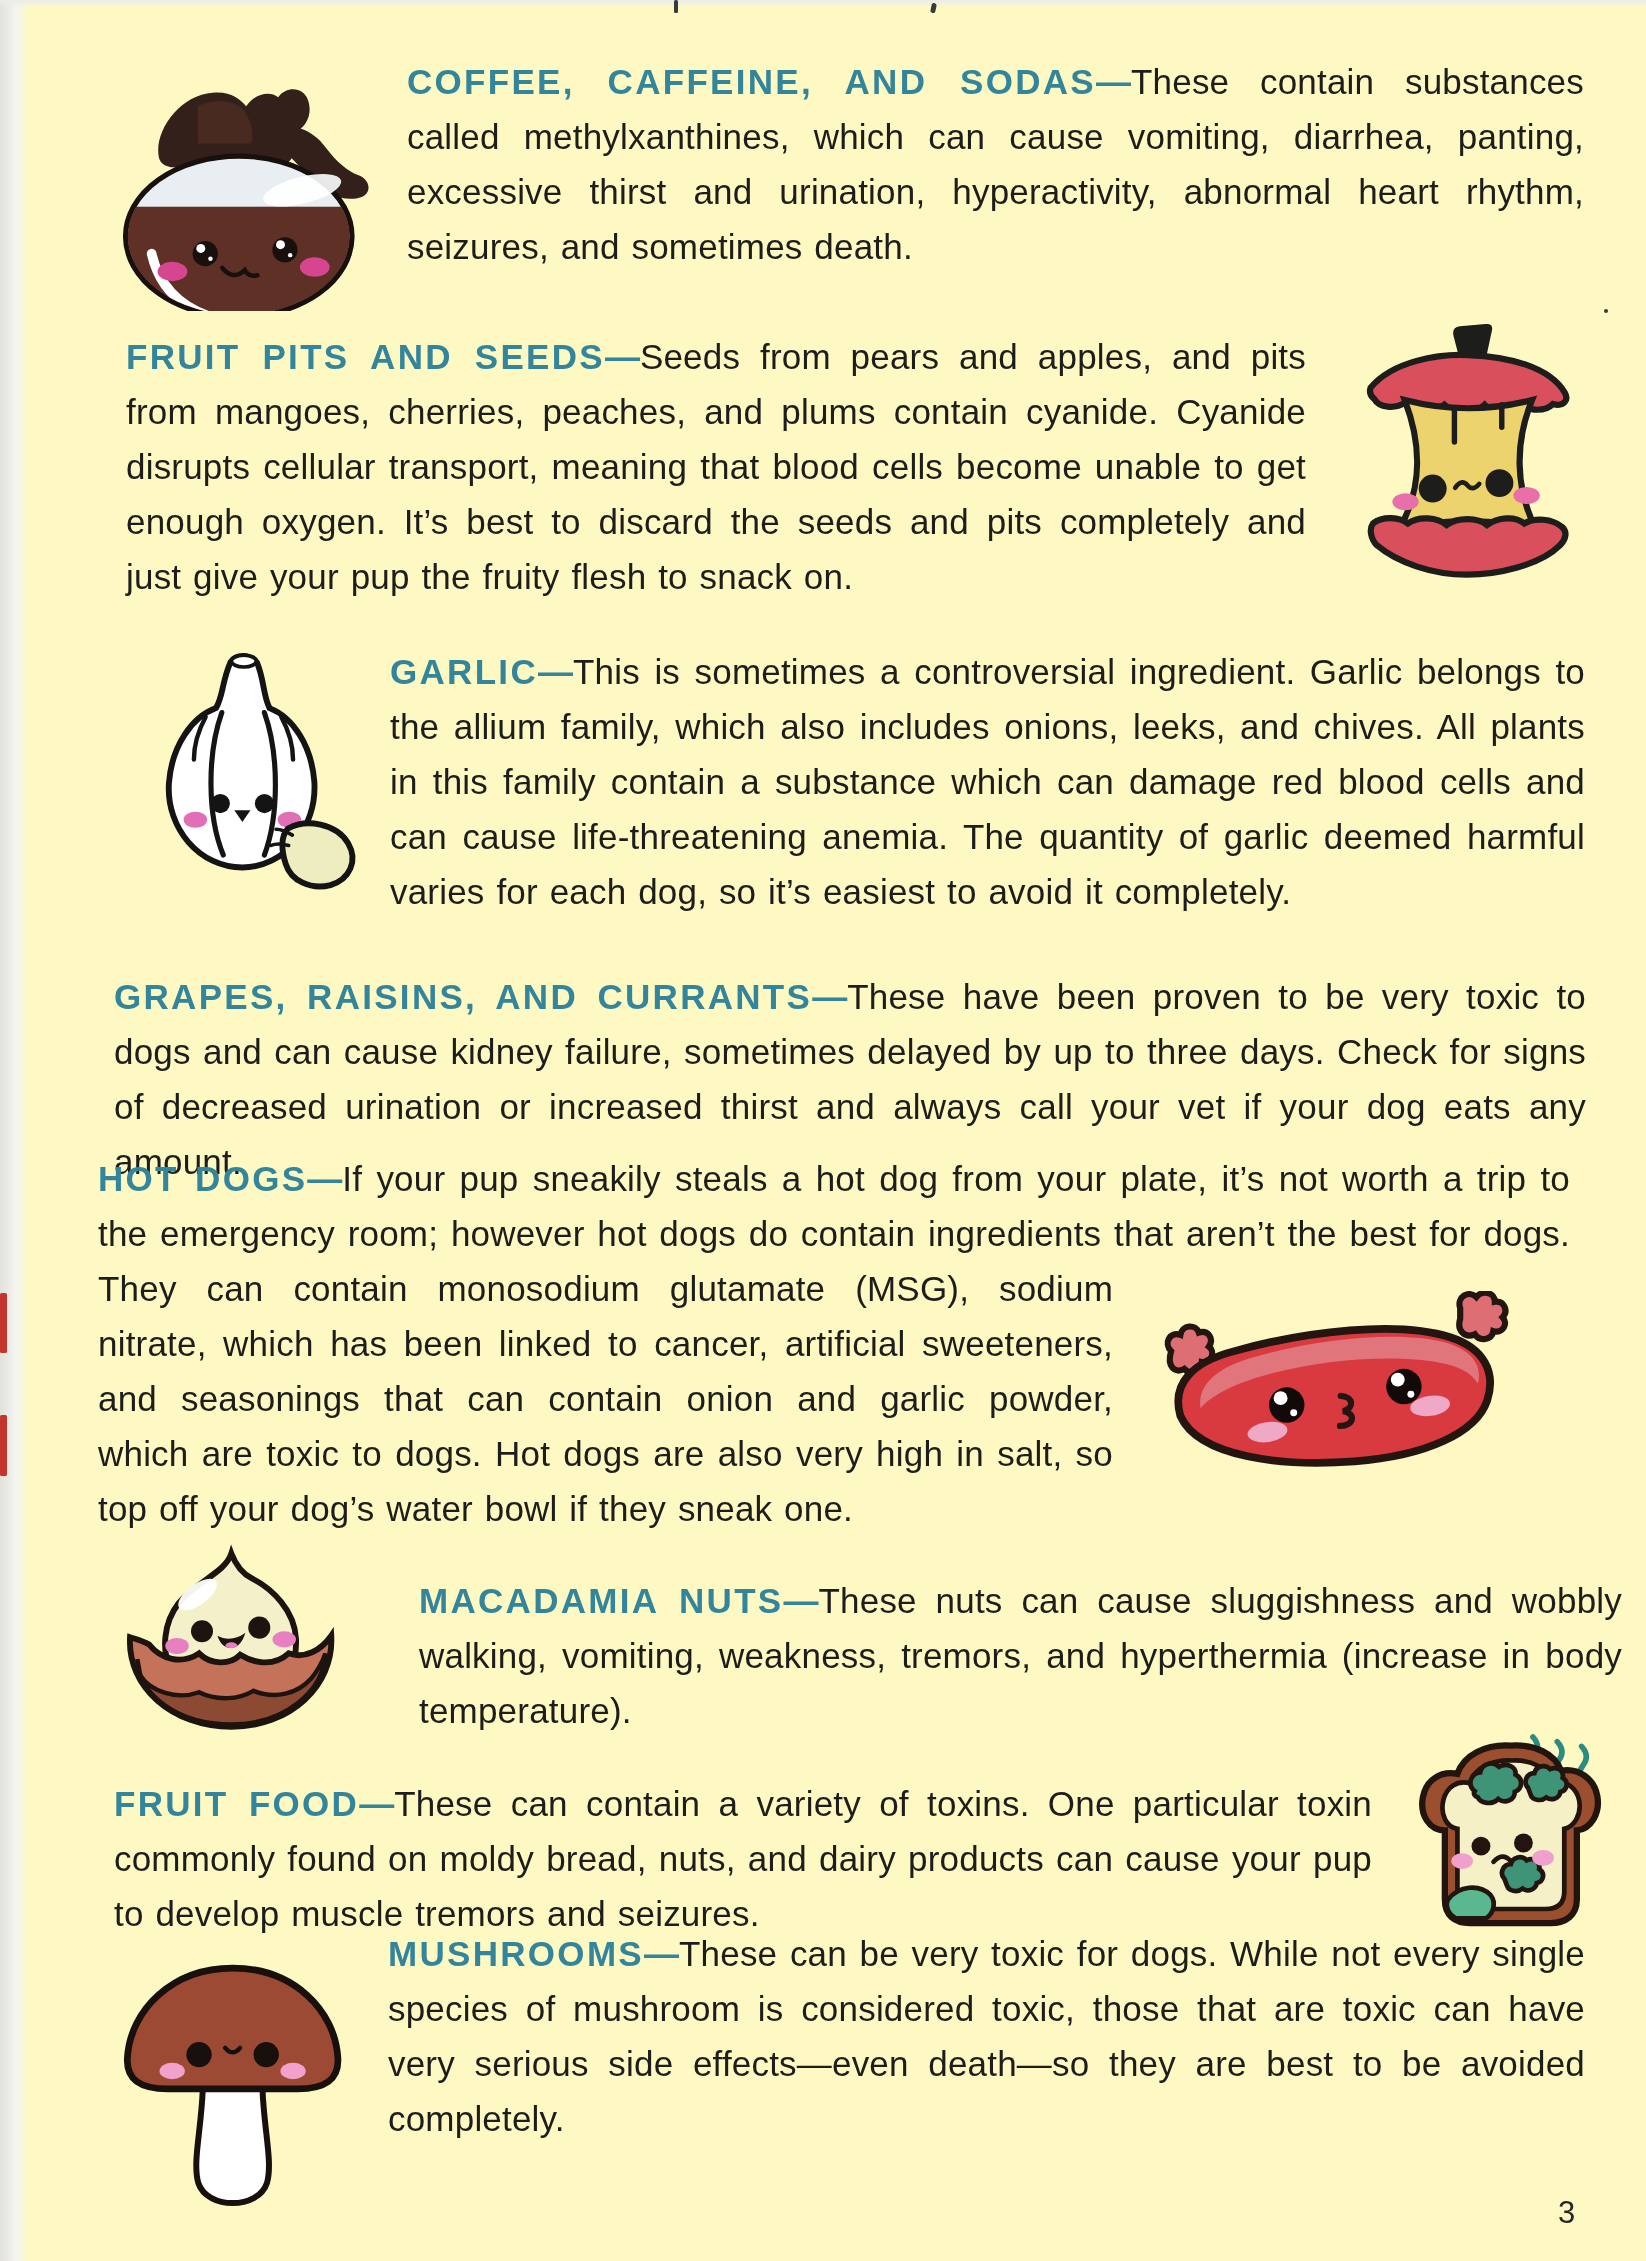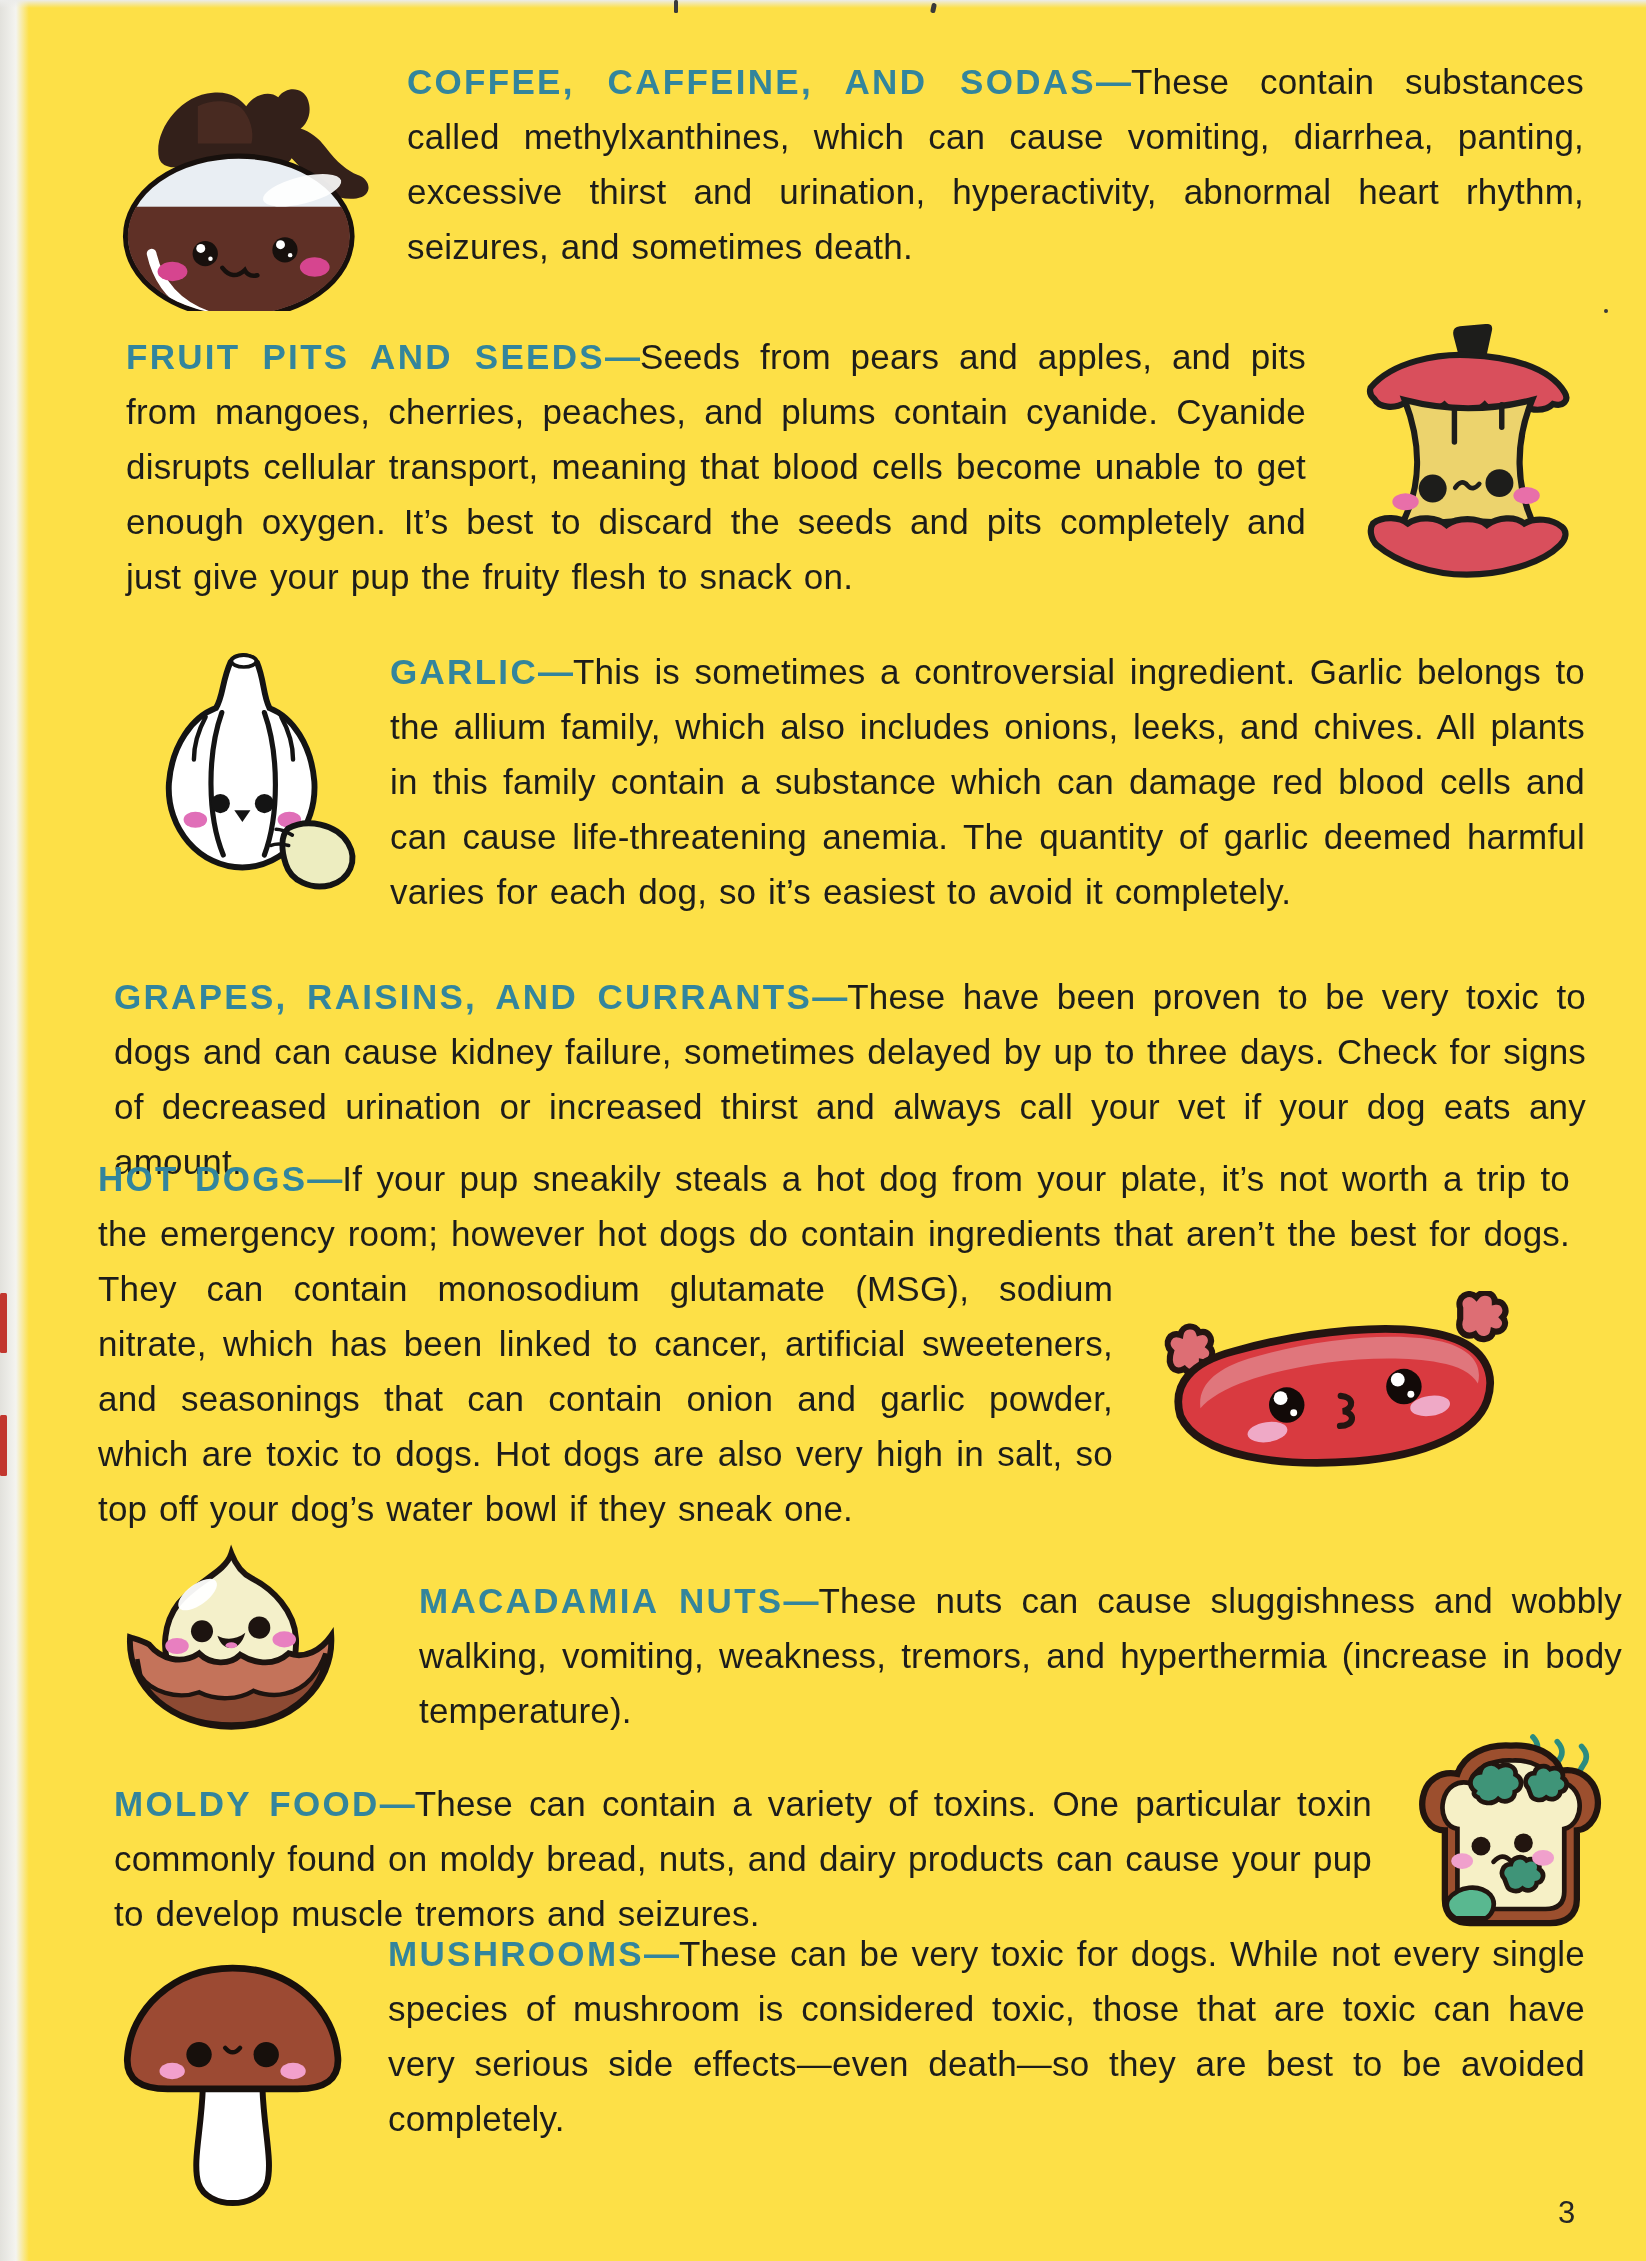--- a/index.html
+++ b/index.html
@@ -1,18 +1,18 @@
 <!DOCTYPE html>
 <html style="font-size:12.3px"><head>
 <meta charset="utf-8">
 <style>
   html,body{margin:0;padding:0;background:#8a8a8a;}
   #page{
     position:relative;width:1647px;height:2261px;margin:0 auto;
-    background:#fde047;overflow:hidden;
+    background:#fef9c3;overflow:hidden;
     font-family:"Liberation Sans",sans-serif;color:#1d1d1b;
   }
   
   .edge-left{position:absolute;left:0;top:0;width:29px;height:100%;
     background:linear-gradient(to right,#e2e1dc,#f4f4f0 55%,rgba(255,255,255,0));}
   .edge-top{position:absolute;left:0;top:0;width:100%;height:7.7px;
     background:linear-gradient(to bottom,#ececea,rgba(255,255,255,0));}
   .red-mark{position:absolute;left:0;width:7px;background:#c2362e;border-radius:1.5px;}
   .speck{position:absolute;background:#3a3a3a;border-radius:50%;}
 
@@ -160,21 +160,21 @@
         <path d="M90,102 C80,94 85,79 97,78 C99,67 113,63 121,71 C131,65 143,71 142,81 C152,86 151,99 141,103 C141,113 129,119 120,112 C112,120 98,118 94,110 C89,108 88,105 90,102 Z" fill="#3f9478" stroke="#22150f" stroke-width="6"></path>
         <path d="M158,98 C151,91 156,79 166,79 C168,70 180,67 186,74 C195,70 204,76 202,85 C210,90 208,101 199,103 C198,111 188,115 181,110 C174,116 163,113 161,106 Z" fill="#3f9478" stroke="#22150f" stroke-width="6"></path>
         <path d="M128,214 C121,207 126,195 136,195 C138,186 150,183 156,190 C165,186 174,192 172,201 C180,206 178,217 169,219 C168,227 158,231 151,226 C144,232 133,229 131,222 Z" fill="#3f9478" stroke="#22150f" stroke-width="6"></path>
         <path d="M56,240 C70,222 96,220 110,234 C118,244 114,258 104,264 L66,264 C56,258 52,248 56,240 Z" fill="#59b890" stroke="#22150f" stroke-width="6"></path>
         <circle cx="98" cy="172" r="12" fill="#22150f"></circle>
         <circle cx="152" cy="168" r="12" fill="#22150f"></circle>
         <path d="M114,192 q11,-13 22,-1" stroke="#22150f" stroke-width="6" fill="none" stroke-linecap="round"></path>
         <ellipse cx="74" cy="191" rx="14" ry="10" fill="#f0a0cc"></ellipse>
         <ellipse cx="177" cy="187" rx="14" ry="10" fill="#f0a0cc"></ellipse>
       </svg>
-    </span><span class="h">MOLDY FOOD</span><span class="h dash">—</span><span>These can contain a variety of toxins. One particular toxin commonly found on moldy bread, nuts, and dairy products can cause your pup to develop muscle tremors and seizures.</span></p>
+    </span><span class="h">FRUIT FOOD</span><span class="h dash">—</span><span>These can contain a variety of toxins. One particular toxin commonly found on moldy bread, nuts, and dairy products can cause your pup to develop muscle tremors and seizures.</span></p>
 
   <div class="icon" style="left:108px;top:1957px;width:250px;height:284px;">
     <svg viewBox="0 0 335 375">
       <path d="M127,174 C125,230 113,272 121,300 C127,318 147,327 167,327 C187,327 207,318 213,300 C221,272 209,230 207,174 Z" fill="#ffffff" stroke="#17100c" stroke-width="8"></path>
       <path d="M167,12 C86,12 30,68 26,132 C24,162 44,174 80,174 L254,174 C290,174 310,162 308,132 C304,68 248,12 167,12 Z" fill="#9c4a33" stroke="#17100c" stroke-width="9"></path>
       <circle cx="122" cy="128" r="17" fill="#17100c"></circle>
       <circle cx="212" cy="128" r="17" fill="#17100c"></circle>
       <path d="M157,119 q10,12 20,0" stroke="#17100c" stroke-width="6" fill="none" stroke-linecap="round"></path>
       <ellipse cx="86" cy="150" rx="17" ry="11" fill="#f2a0cc"></ellipse>
       <ellipse cx="248" cy="150" rx="17" ry="11" fill="#f2a0cc"></ellipse>

